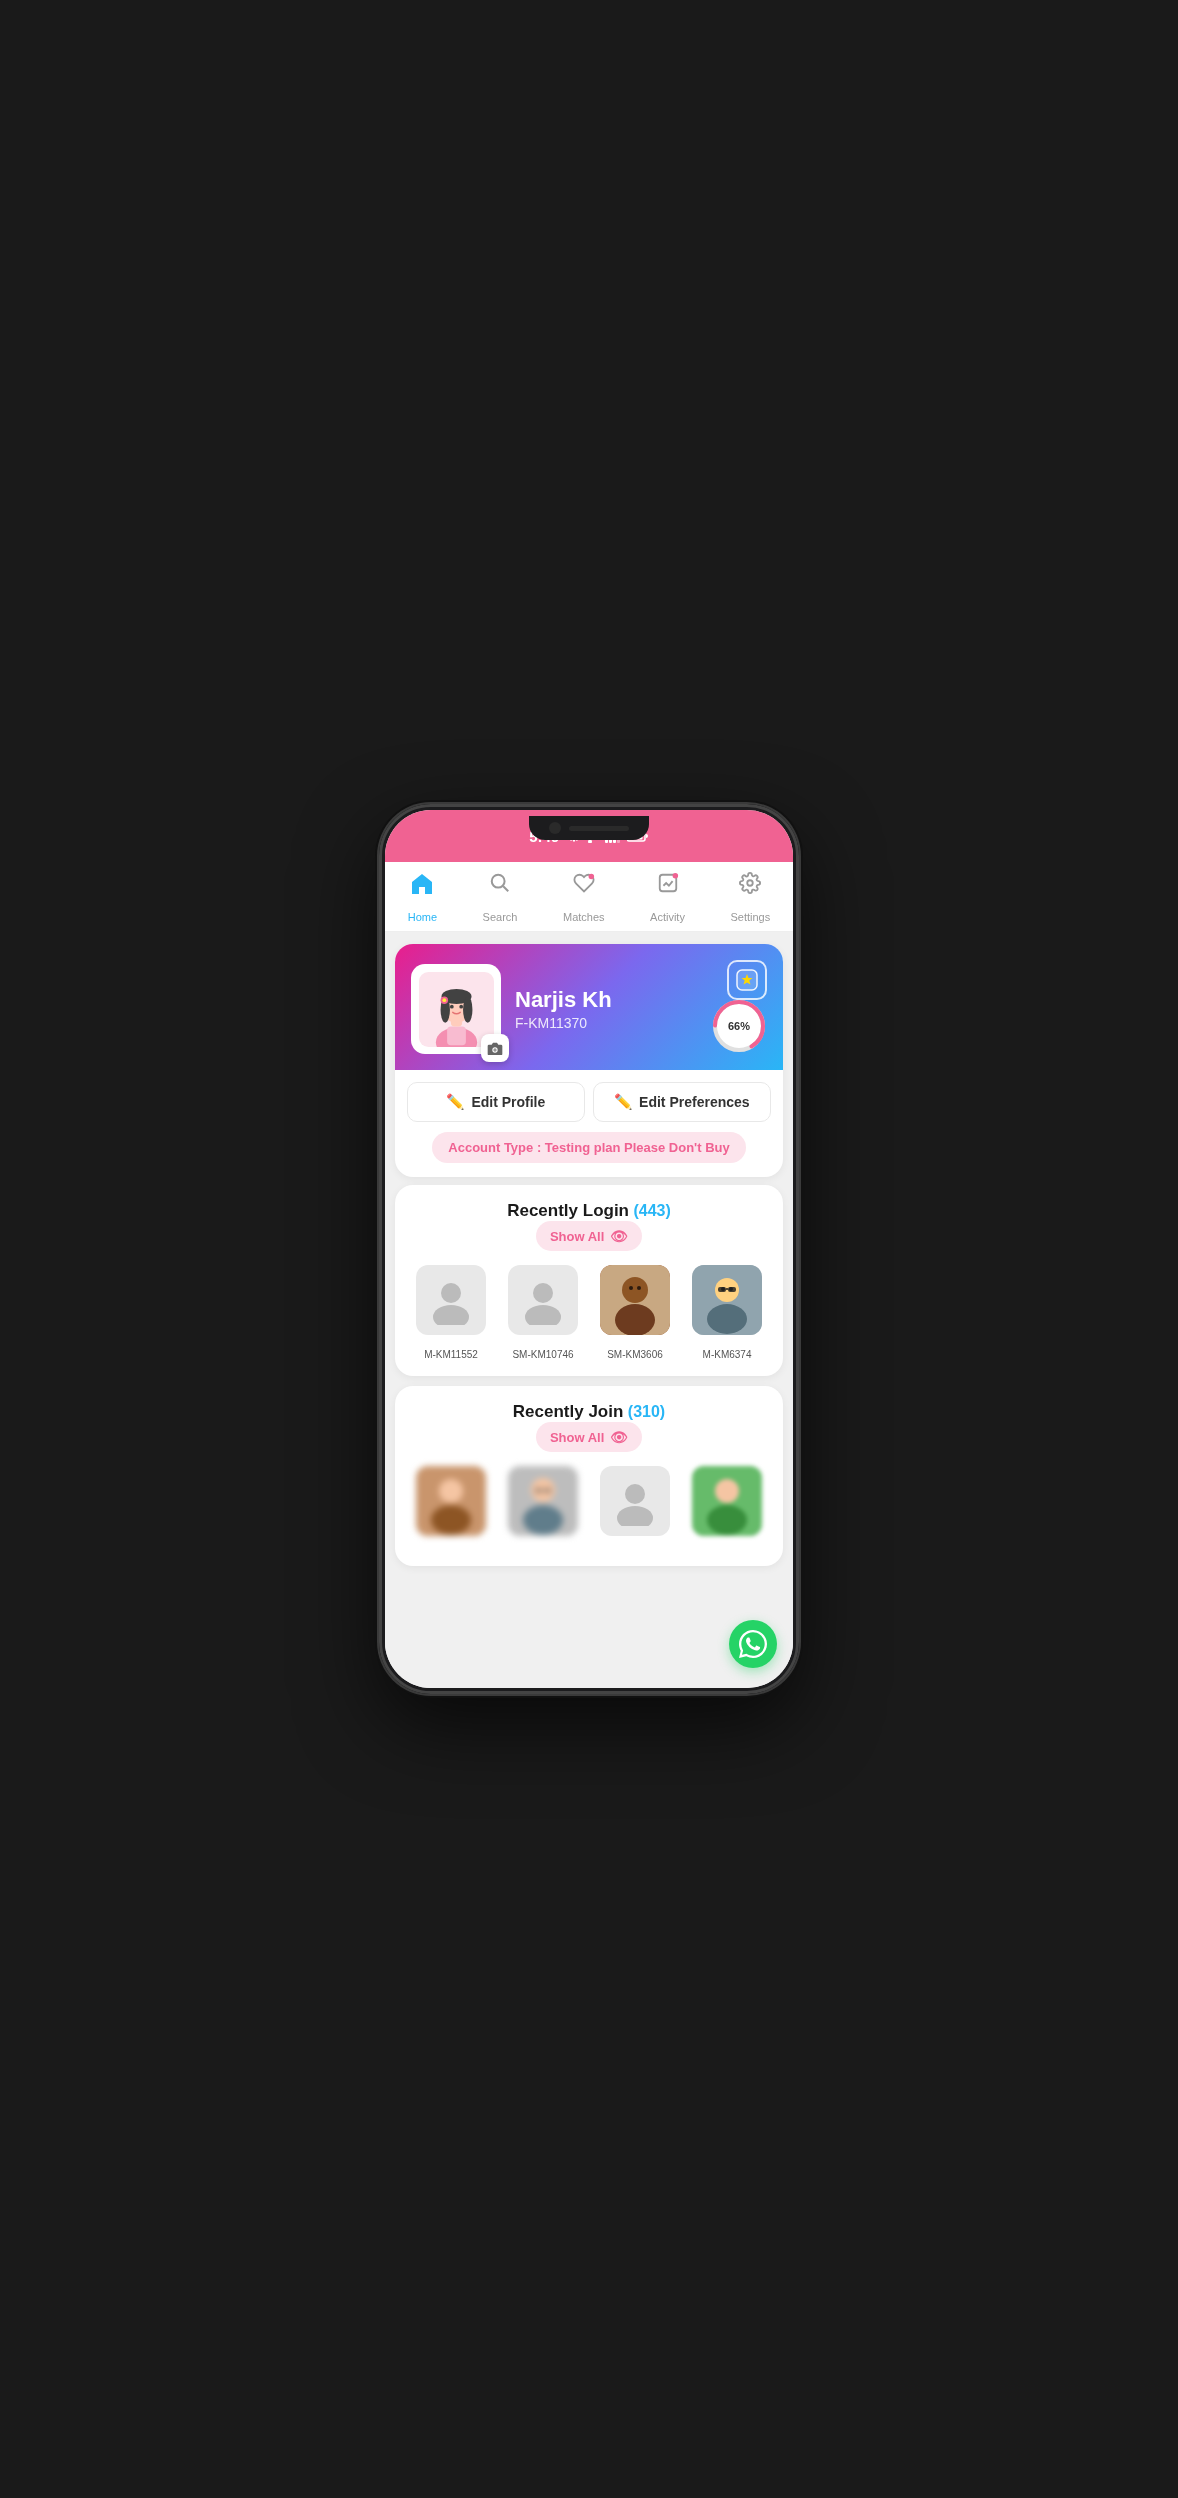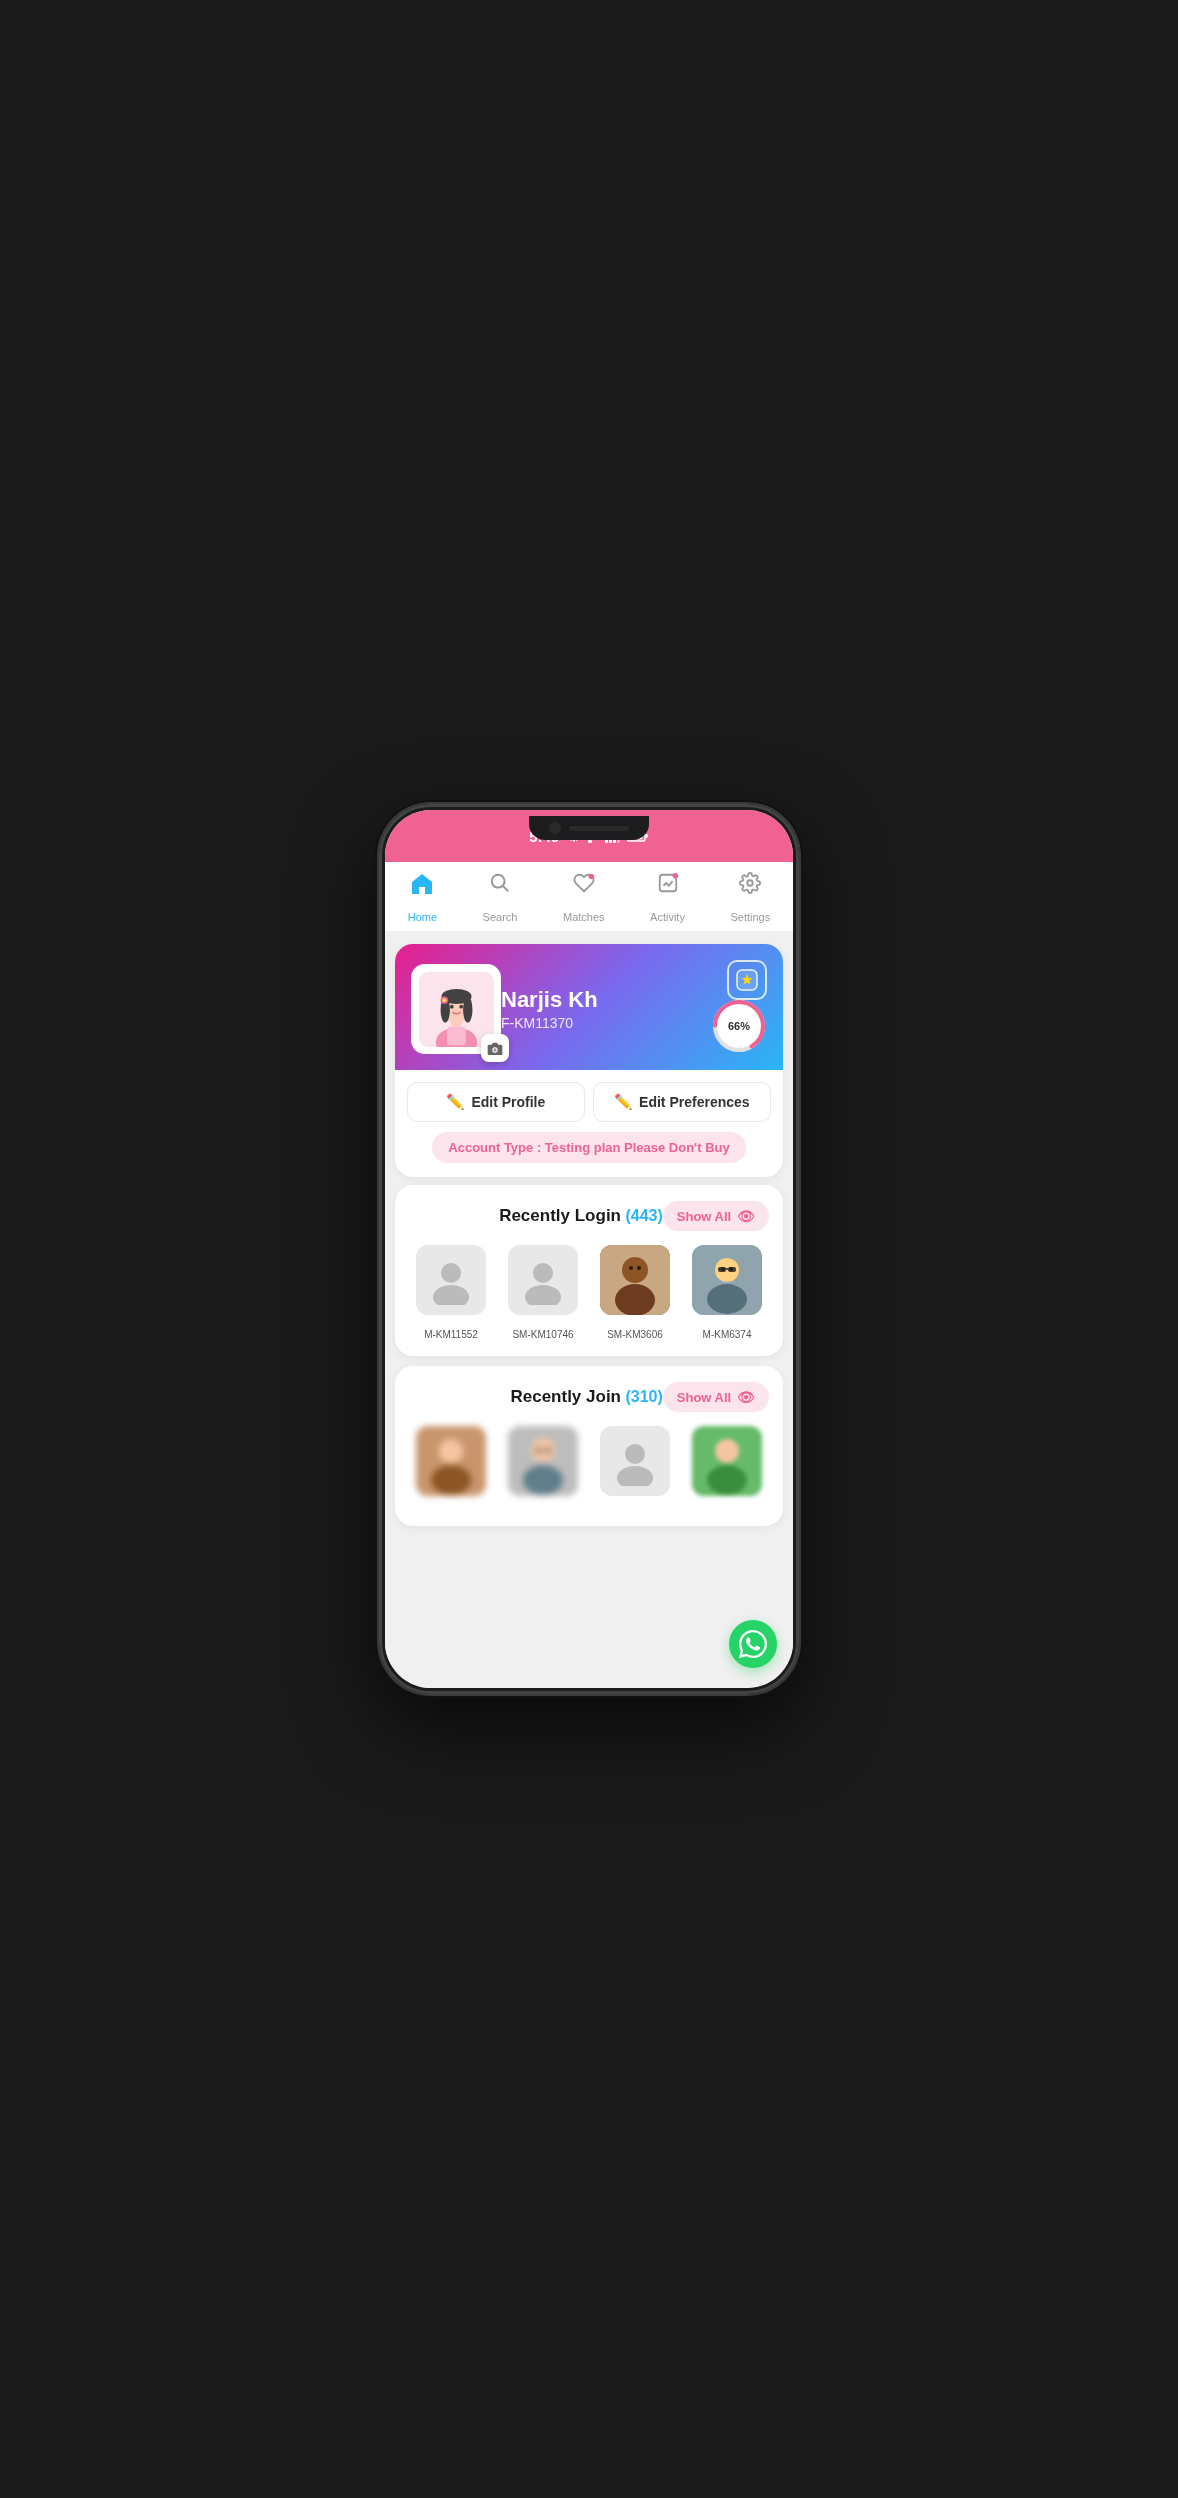--- a/index.html
+++ b/index.html
@@ -105,21 +105,21 @@
       background: white;
       border-radius: 18px;
       overflow: hidden;
       box-shadow: 0 2px 8px rgba(0,0,0,0.06);
     }
     .profile-banner {
       background: linear-gradient(135deg, #e91e8c 0%, #7b68ee 50%, #29b6f6 100%);
       padding: 20px 16px 16px;
       display: flex;
       align-items: center;
-      gap: 0;
+      gap: 14px;
       position: relative;
     }
     .avatar-wrap {
       position: relative;
       width: 90px;
       height: 90px;
       flex-shrink: 0;
     }
     .avatar-bg {
       width: 90px;
@@ -225,22 +225,23 @@
     .section-card {
       margin: 0 10px 10px;
       background: white;
       border-radius: 18px;
       padding: 16px 14px;
       box-shadow: 0 2px 8px rgba(0,0,0,0.06);
     }
     .section-header {
       display: flex;
       align-items: center;
-      justify-content: flex-end;
+      justify-content: space-between;
       margin-bottom: 14px;
+      flex-direction: column;
     }
     .section-title {
       font-size: 17px;
       font-weight: 700;
       color: #1a1a1a;
     }
     .section-count {
       color: #29b6f6;
       font-weight: 700;
     }

